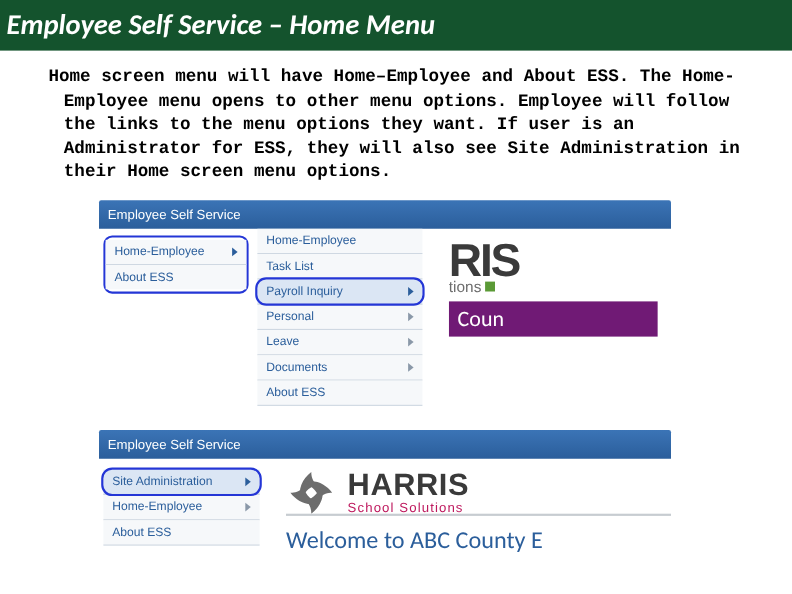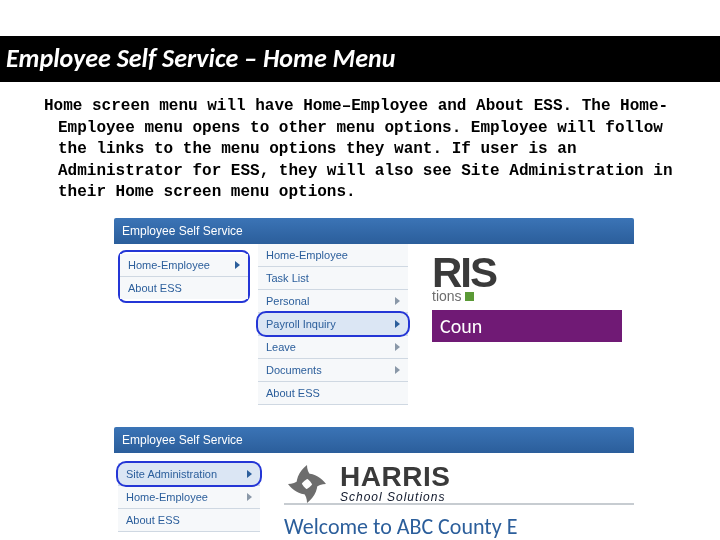--- a/index.html
+++ b/index.html
@@ -1,40 +1,39 @@
 <!DOCTYPE html>
 <html><head>
 <meta charset="utf-8">
 <style>
   * { box-sizing: border-box; margin: 0; padding: 0; }
   body { width: 720px; height: 540px; font-family: Arial, Helvetica, sans-serif; background: #fff; overflow: hidden; }
 
   .title-bar {
-    background: #000000;
+    background: #14532d;
     color: #fff;
     font-style: italic;
     font-weight: bold;
     font-size: 26px;
     padding: 6px 10px 8px 6px;
     font-family: "Calibri", Arial, sans-serif;
-    margin-top: 36px;
   }
 
   .desc {
     font-size: 16px;
     font-weight: bold;
     color: #000;
     padding: 14px 40px 10px 44px;
     line-height: 1.35;
     text-indent: -14px;
     margin-left: 14px;
     font-family: Liberation Mono, monospace;
   }
 
-  .shots { padding: 4px 30px 0 90px; margin-left: 24px; }
+  .shots { padding: 4px 30px 0 90px; }
 
   
   .shot1 { position: relative; width: 520px; height: 195px; background:#fff; }
 
   .ess-banner {
     background: linear-gradient(#3b74b6,#2b5e9b);
     color:#fff; font-size:12px; padding:4px 8px;
     height:26px; display:flex; align-items:center;
     border-radius:2px 2px 0 0;
   }
@@ -116,21 +115,21 @@
 
   .brand2 { margin-left:20px; padding-top:8px; display:flex; align-items:flex-start; gap:10px; }
   .logo2 {
     width:46px; height:46px; position:relative;
   }
   .logo2 svg { width:46px; height:46px; }
   .brandtxt2 {
     font-size:28px; font-weight:bold; color:#3a3a3a; letter-spacing:0.5px;
   }
   .brandsub2 {
-    font-size:12px; color:#0f172a; margin-top:-3px; letter-spacing:1px;font-style:italic;
+    font-size:12px; color:#be185d; margin-top:-3px; letter-spacing:1px;
   }
 
   .welcome {
     position:absolute; left:170px; top:86px;
     font-size:22px; color:#2b5e9b;
     font-family:"Calibri", Arial, sans-serif;
     white-space:nowrap; overflow:hidden; width:360px;
   }
   .shot2 .rule {
     position:absolute; left:170px; top:76px; right:0;
@@ -162,28 +161,28 @@
         </div>
       </div>
 
       <div class="right-col">
         <div class="ritem">
           <span>Home-Employee</span>
         </div>
         <div class="ritem">
           <span>Task List</span>
         </div>
-        <div class="ritem">
-          <span>Personal</span>
-          <span class="tri tri-grey"></span>
-        </div>
         <div class="ritem sel">
           <span>Payroll Inquiry</span>
           <span class="tri"></span>
           <span class="sel-ring"></span>
+        </div>
+        <div class="ritem">
+          <span>Personal</span>
+          <span class="tri tri-grey"></span>
         </div>
         <div class="ritem">
           <span>Leave</span>
           <span class="tri tri-grey"></span>
         </div>
         <div class="ritem">
           <span>Documents</span>
           <span class="tri tri-grey"></span>
         </div>
         <div class="ritem">

